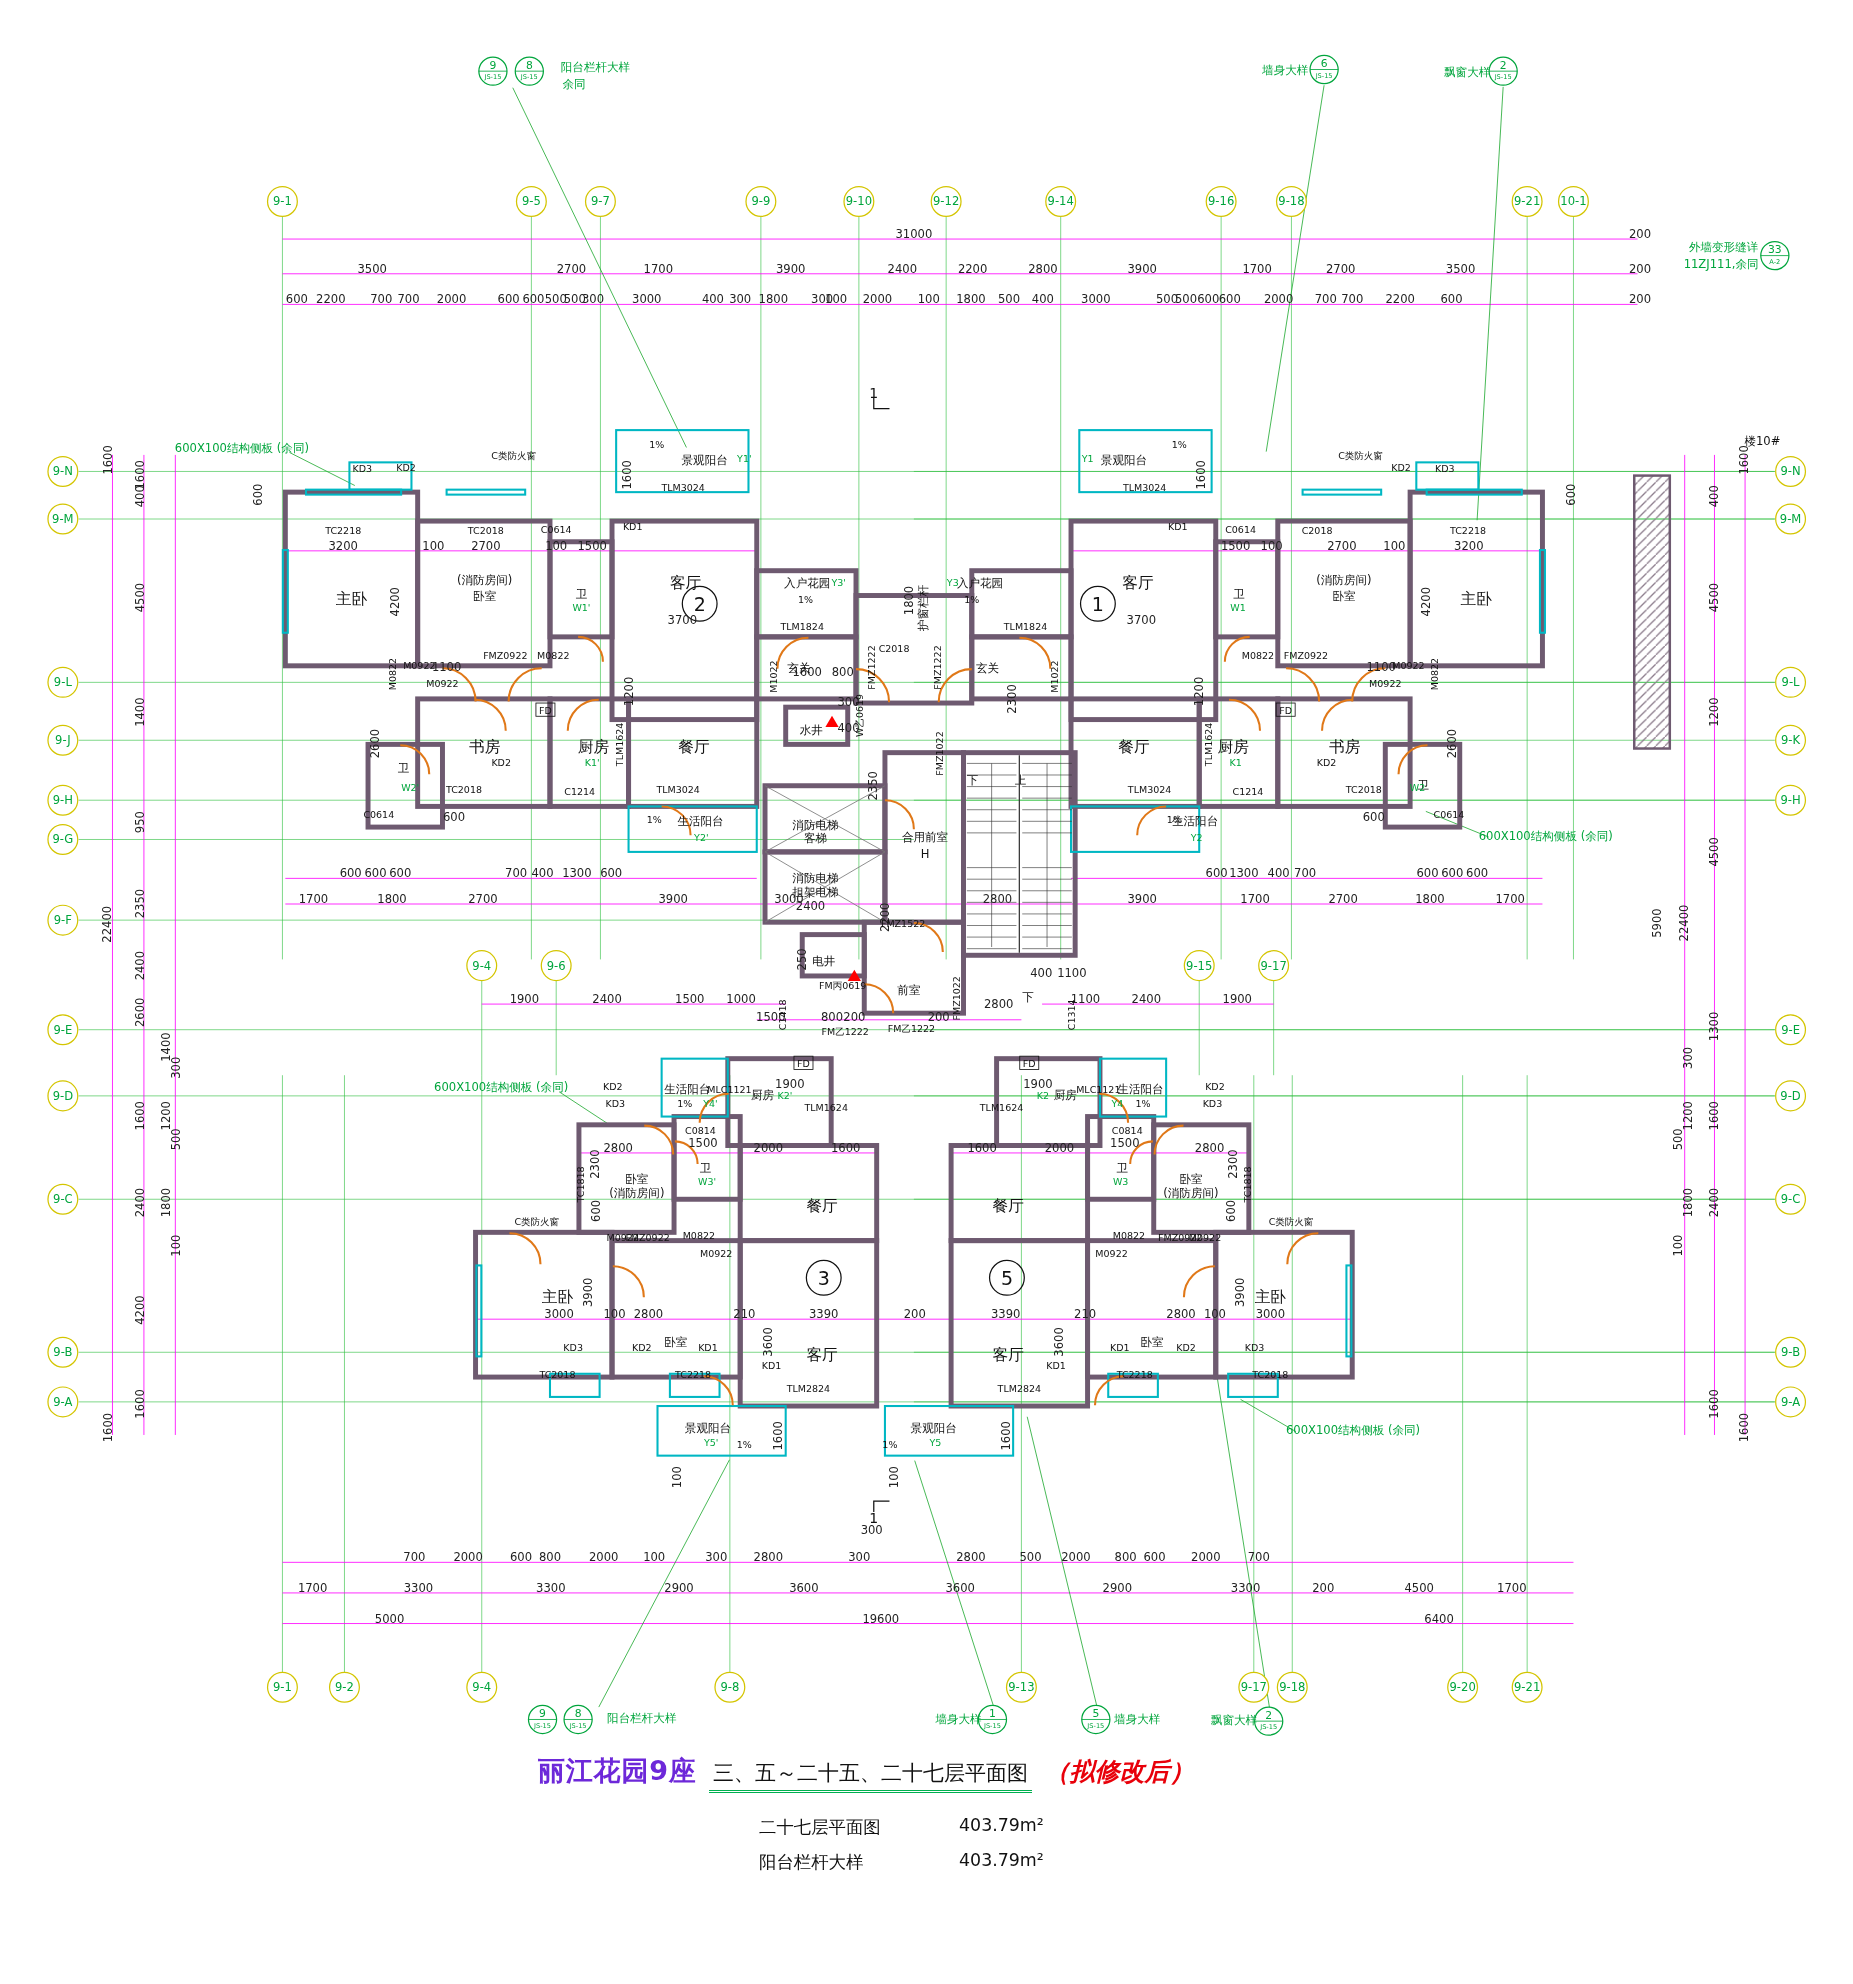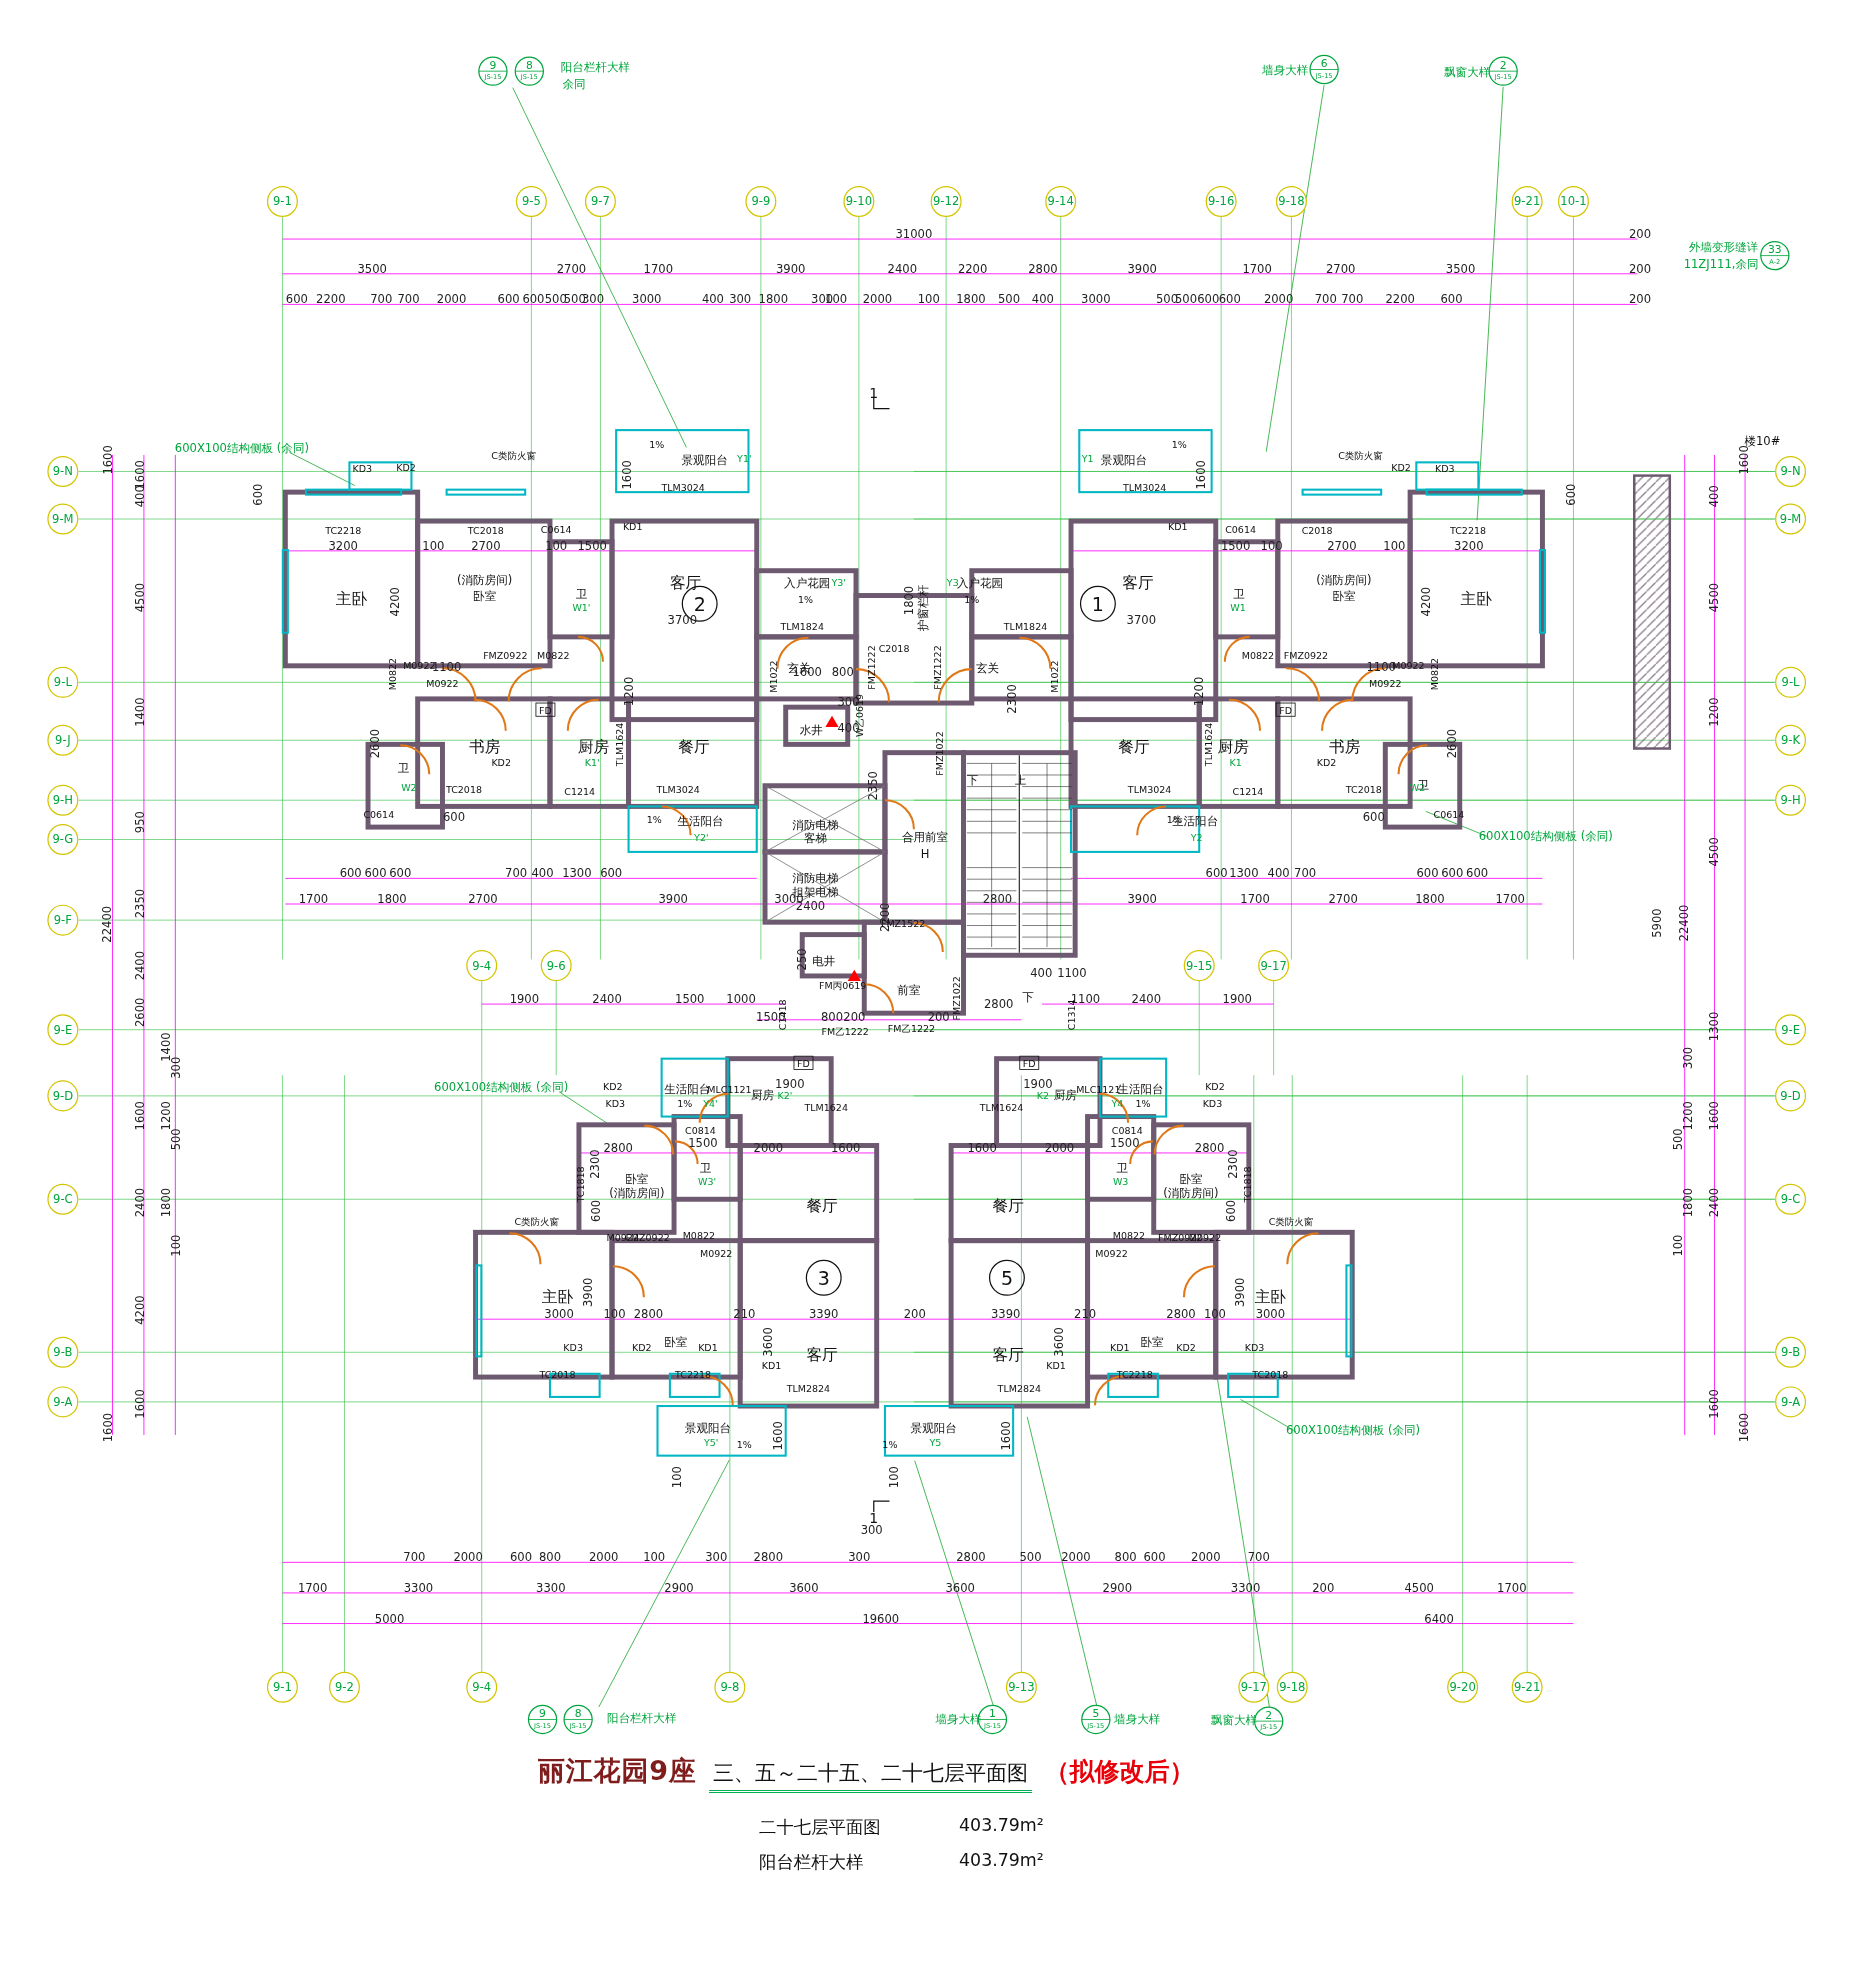--- a/index.html
+++ b/index.html
@@ -1,22 +1,22 @@
 <!DOCTYPE html>
 <html style="font-size:6.6px"><head>
 <meta charset="utf-8">
 <style>
   html,body{margin:0;padding:0;background:#fff;}
   .sheet{position:relative;width:1853px;height:1985px;background:#fff;overflow:hidden;
          font-family:"DejaVu Sans",sans-serif;}
   svg{position:absolute;left:0;top:0;}
   .titleblock{position:absolute;left:538px;top:1753px;display:flex;align-items:baseline;gap:12.4px;white-space:nowrap;}
-  .t-project{color:#7f1d1d;font-size:27px;font-weight:bold;letter-spacing:0.8px;}
+  .t-project{color:#6d28d9;font-size:27px;font-weight:bold;letter-spacing:0.8px;}
   .t-sheet{color:#111;font-size:21px;border-bottom:3.7px double #00b050;padding:0 4.1px 2.5px 4.1px;}
-  .t-note{color:#e8000a;font-size:25px;font-weight:bold;}
+  .t-note{color:#e8000a;font-size:25px;font-weight:bold;font-style:italic;}
   .areas{position:absolute;left:759px;top:1815px;font-size:17.4px;color:#111;}
   .area-row{display:flex;margin-bottom:10.8px;}
   .area-label{width:178px;}
   .area-value{margin-left:22px;}
 </style>
 </head>
 <body>
 
 <div class="sheet">
 

